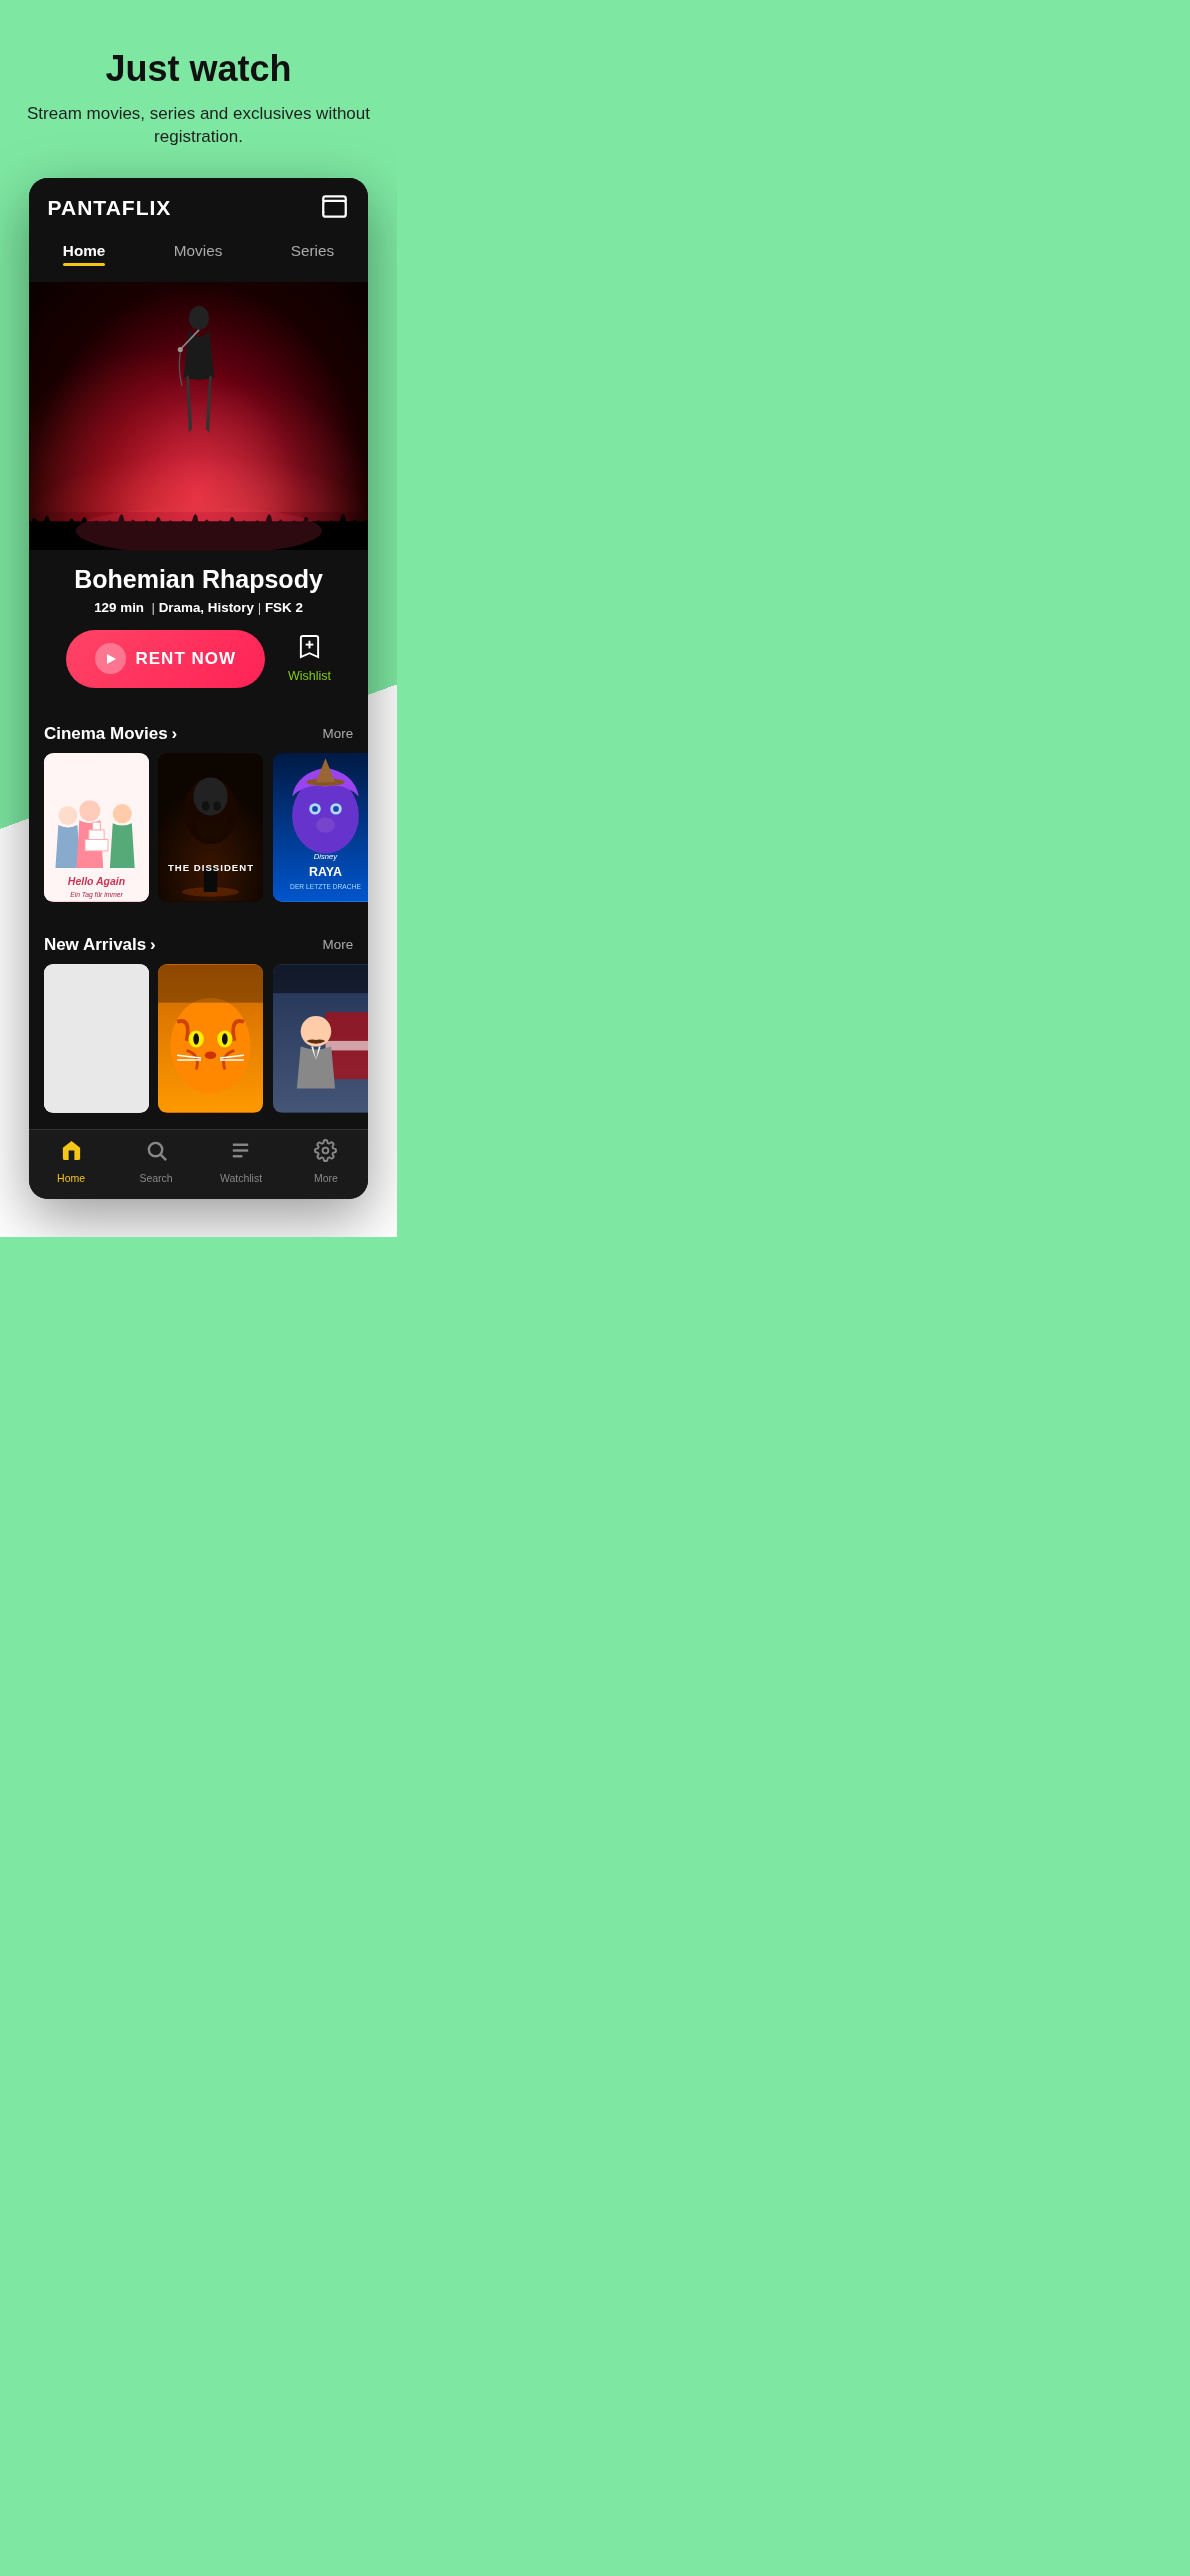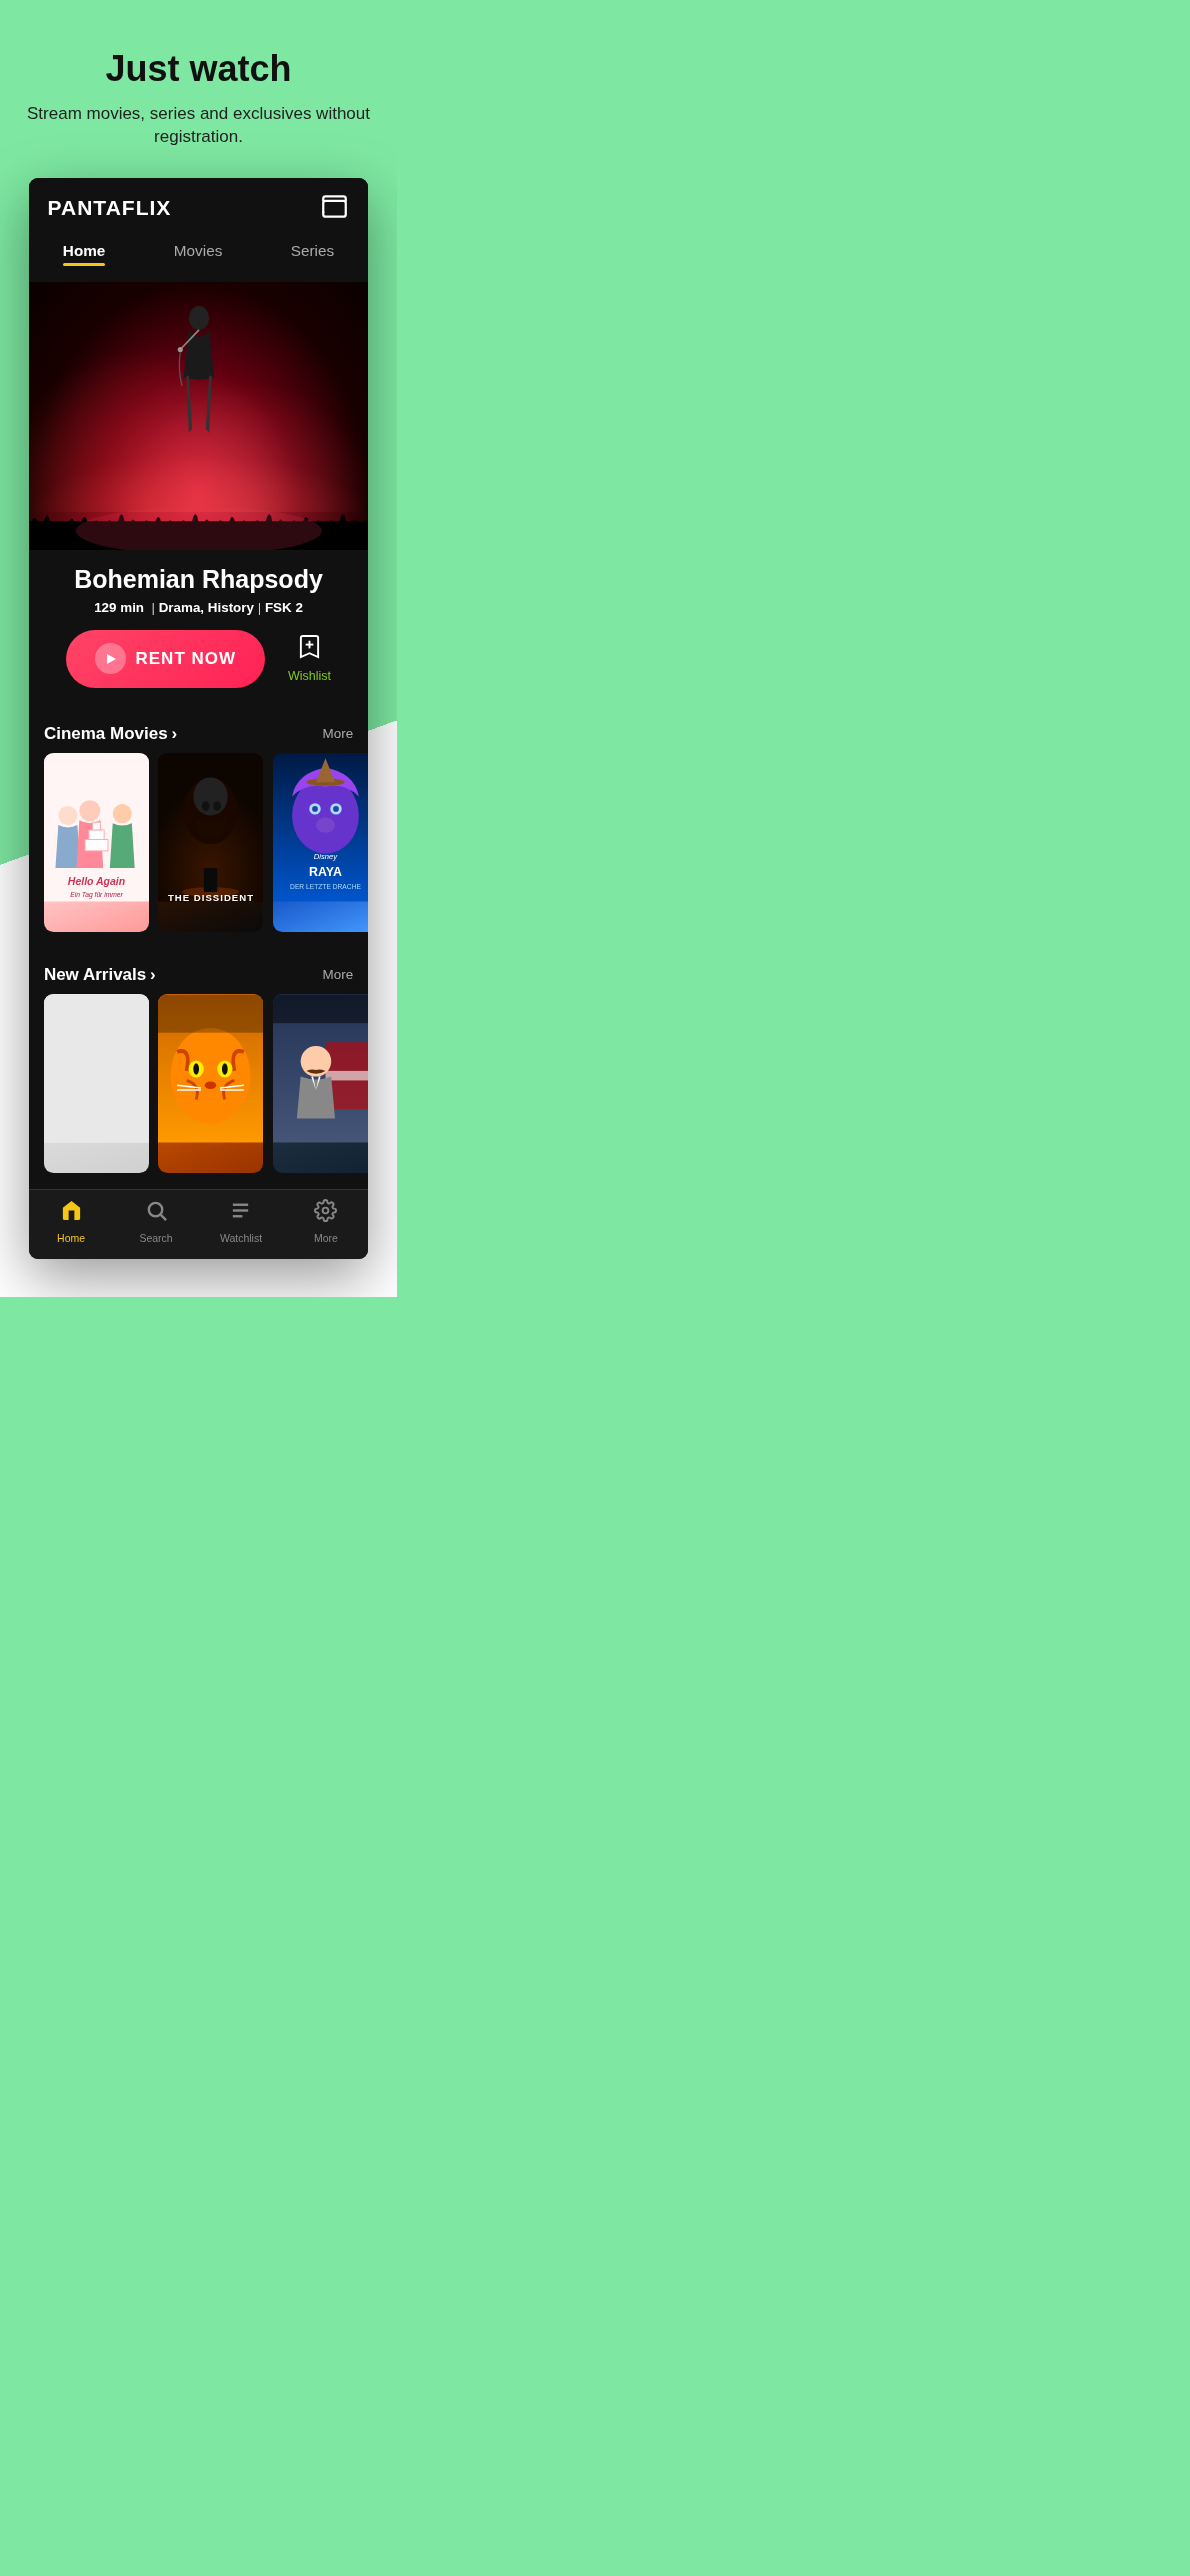--- a/index.html
+++ b/index.html
@@ -30,21 +30,21 @@
     .hero-subtitle {
       font-size: 17px;
       color: #222;
       line-height: 1.4;
       margin-bottom: 29px;
     }
 
     
     .app-card {
       background: #111;
-      border-radius: 9px;
+      border-radius: 19px;
       overflow: hidden;
       margin: 0 9.6px 0 9.6px;
       position: relative;
       box-shadow: 0 19px 58px rgba(0,0,0,0.4);
     }
 
     
     .top-bar {
       display: flex;
       align-items: center;
@@ -246,21 +246,21 @@
       gap: 9.6px;
       padding: 0 15.3px 15.3px;
       overflow-x: auto;
       background: #111;
     }
 
     .movies-row::-webkit-scrollbar { display: none; }
 
     .movie-thumb {
       flex: 0 0 105px;
-      height: 179px;
+      height: 149px;
       border-radius: 9.6px;
       overflow: hidden;
       position: relative;
     }
 
     
     .thumb-dissident {
       background: linear-gradient(160deg, #1a0a00, #3a1500, #0a0a0a);
     }
 

